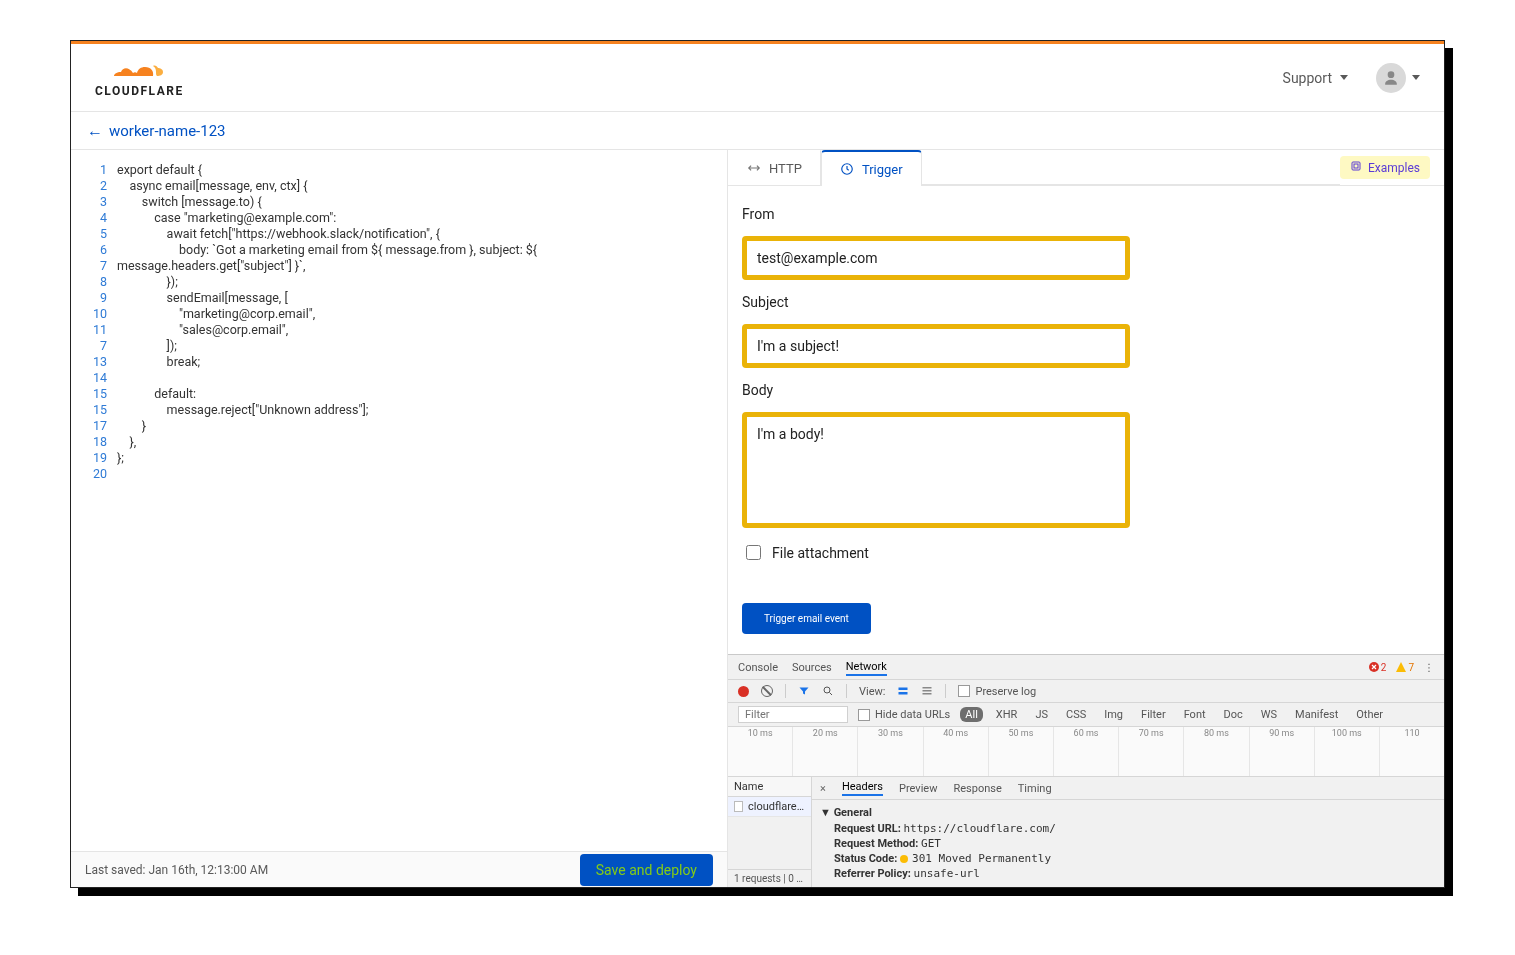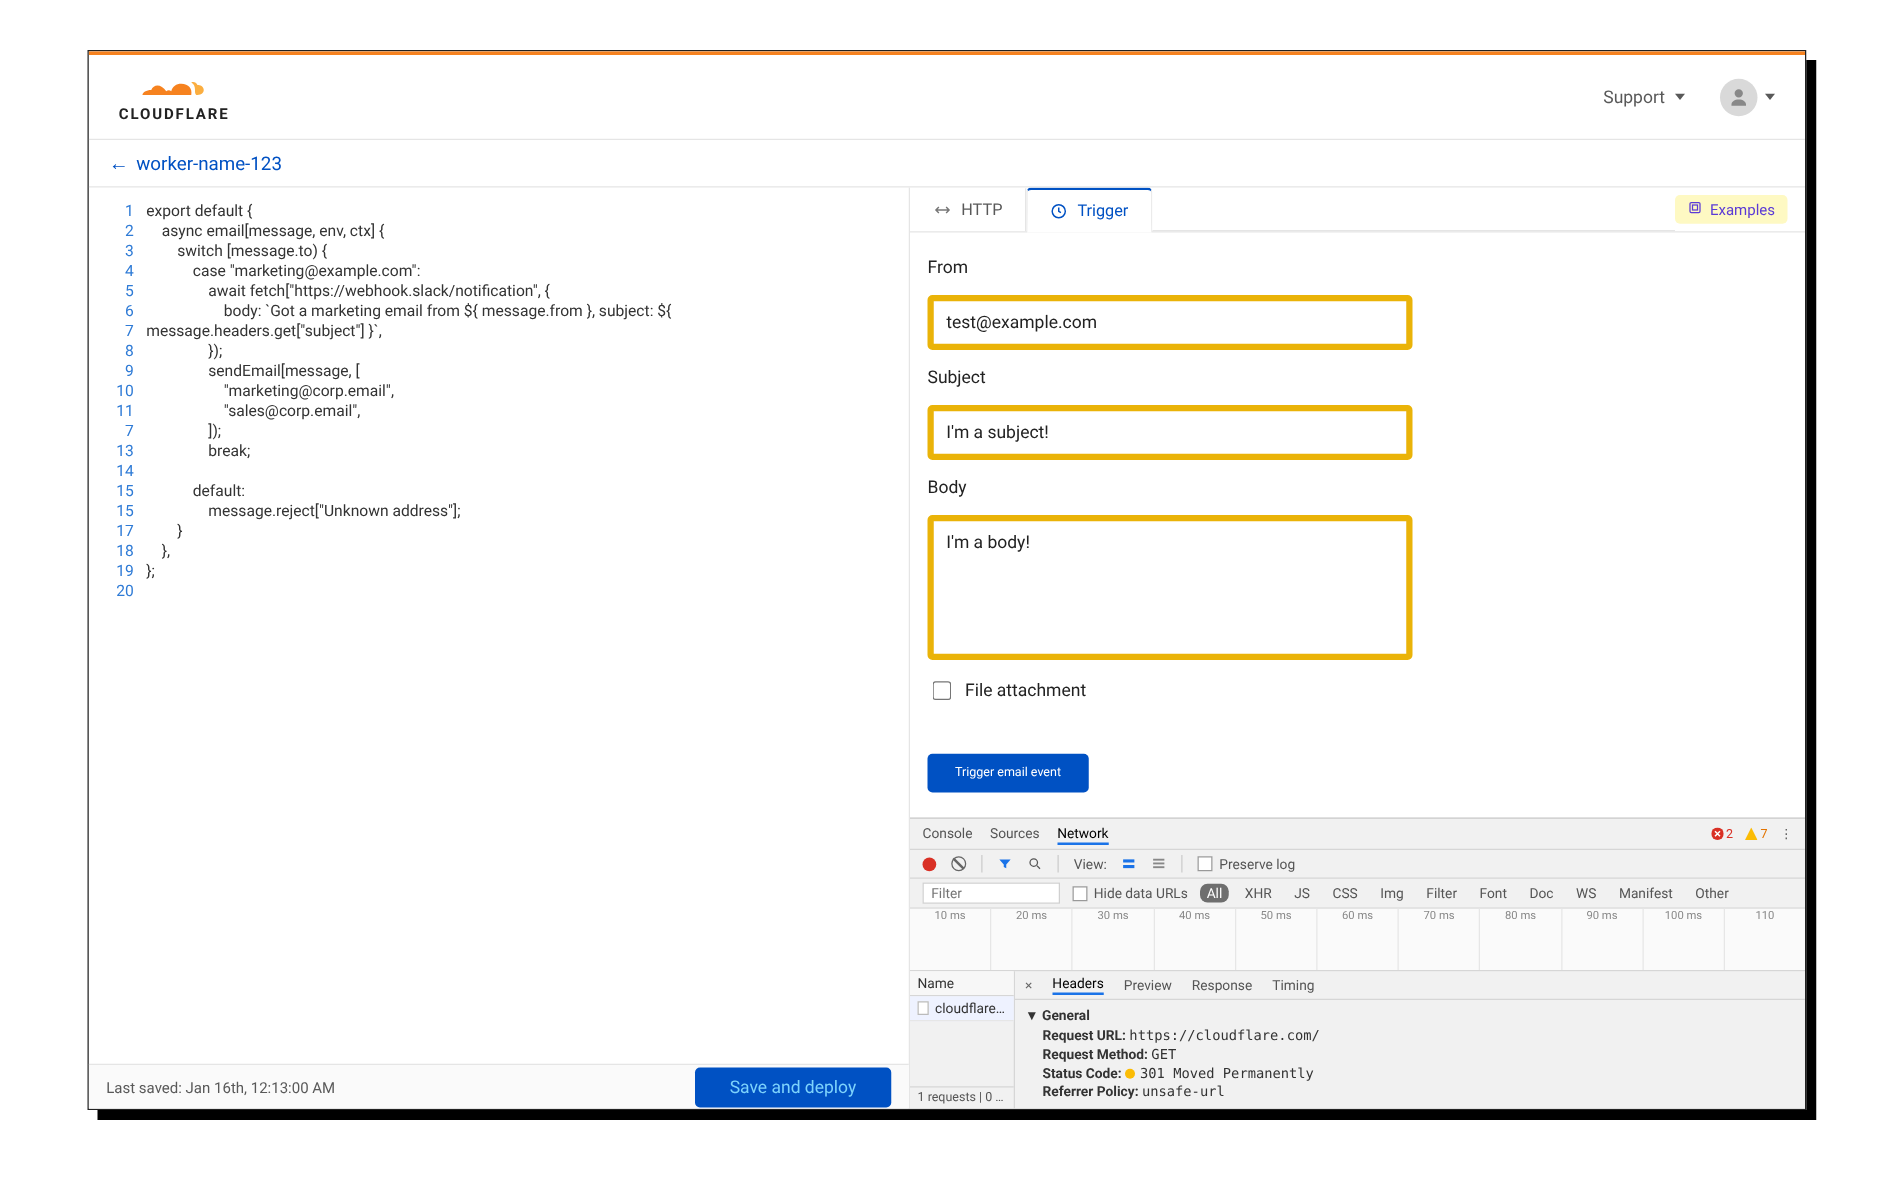--- a/index.html
+++ b/index.html
@@ -36,40 +36,40 @@
   .main{flex:1;display:flex;min-height:0;}
   .left{flex:1;display:flex;flex-direction:column;border-right:1px solid var(--panel-border);}
   .right{width:716px;display:flex;flex-direction:column;}
   
   .editor{flex:1;overflow:auto;font-family:ui-monospace,SFMono-Regular,Menlo,Consolas,monospace;font-size:12.5px;line-height:16px;padding:12px 0 0 0;color:#333;}
   .code-line{display:flex;}
   .gutter{width:46px;text-align:right;padding-right:10px;color:#2f7bd6;user-select:none;}
   .code{white-space:pre;}
   .statusbar{height:36px;border-top:1px solid var(--panel-border);display:flex;align-items:center;padding:0 14px;background:#fafafa;}
   .status-text{font-size:12px;color:#595959;}
-  .deploy{margin-left:auto;background:var(--blue);color:#7dd3fc;border:none;border-radius:4px;padding:8px 28px;font-size:14px;cursor:pointer;}
+  .deploy{margin-left:auto;background:var(--blue);color:#84cc16;border:none;border-radius:4px;padding:8px 16px;font-size:14px;cursor:pointer;}
   
   .tabs-row{height:38px;display:flex;align-items:stretch;border-bottom:1px solid var(--panel-border);}
   .tab{display:flex;align-items:center;gap:8px;padding:0 18px;font-size:13px;color:#595959;border:1px solid transparent;border-bottom:none;cursor:pointer;position:relative;}
   .tab.active{border-color:var(--panel-border);border-top:2px solid var(--blue);background:#fff;border-radius:4px 4px 0 0;margin-bottom:-1px;color:var(--blue);}
   .tab .ico svg{width:14px;height:14px;display:block;}
   .tab.http{border-right:1px solid var(--panel-border);}
   .tabs-spacer{flex:1;border-bottom:1px solid var(--panel-border);}
   .examples{margin:6px 14px 6px auto;background:#fef9c3;color:var(--purple);border-radius:4px;font-size:12px;padding:4px 10px;display:flex;align-items:center;gap:6px;cursor:pointer;}
   .examples svg{width:12px;height:12px;}
   .form{padding:20px 14px;display:flex;flex-direction:column;gap:14px;overflow:auto;}
   .form-label{font-size:14px;color:#222;}
   .input,.textarea{border:5px solid #eab308;border-radius:4px;padding:9px 10px;font-size:14px;width:388px;color:#222;font-family:inherit;}
   .textarea{height:170px;resize:none;}
   .checkbox-row{display:flex;align-items:center;gap:8px;font-size:14px;color:#222;}
   .checkbox-row input{width:15px;height:15px;}
   .trigger-btn{background:var(--blue);color:#fff;border:none;border-radius:4px;padding:10px 22px;font-size:10px;cursor:pointer;align-self:flex-start;margin-top:26px;}
   
   .devtools{border-top:1px solid #c9c9c9;background:#f1f1f1;font-size:11px;color:#333;flex-shrink:0;}
-  .dt-tabs{display:flex;gap:14px;padding:3px 10px;border-bottom:1px solid #d6d6d6;}
+  .dt-tabs{display:flex;align-items:center;gap:14px;padding:3px 10px;border-bottom:1px solid #d6d6d6;}
   .dt-tab{color:#555;cursor:pointer;padding:2px 0;}
   .dt-tab.active{color:#000;border-bottom:2px solid #1a73e8;padding-bottom:1px;}
   .dt-status{margin-left:auto;display:flex;align-items:center;gap:10px;font-size:10px;}
   .badge-err{color:#d93025;display:flex;align-items:center;gap:2px;}
   .badge-warn{color:#e37400;display:flex;align-items:center;gap:2px;}
   .dots{cursor:pointer;color:#555;}
   .dt-toolbar{display:flex;align-items:center;gap:12px;padding:4px 10px;border-bottom:1px solid #d6d6d6;}
   .rec{width:11px;height:11px;border-radius:50%;background:#d93025;cursor:pointer;}
   .noentry{width:12px;height:12px;border:1.5px solid #666;border-radius:50%;position:relative;cursor:pointer;}
   .noentry:after{content:"";position:absolute;width:12px;height:1.5px;background:#666;top:4px;left:-1px;transform:rotate(45deg);}

